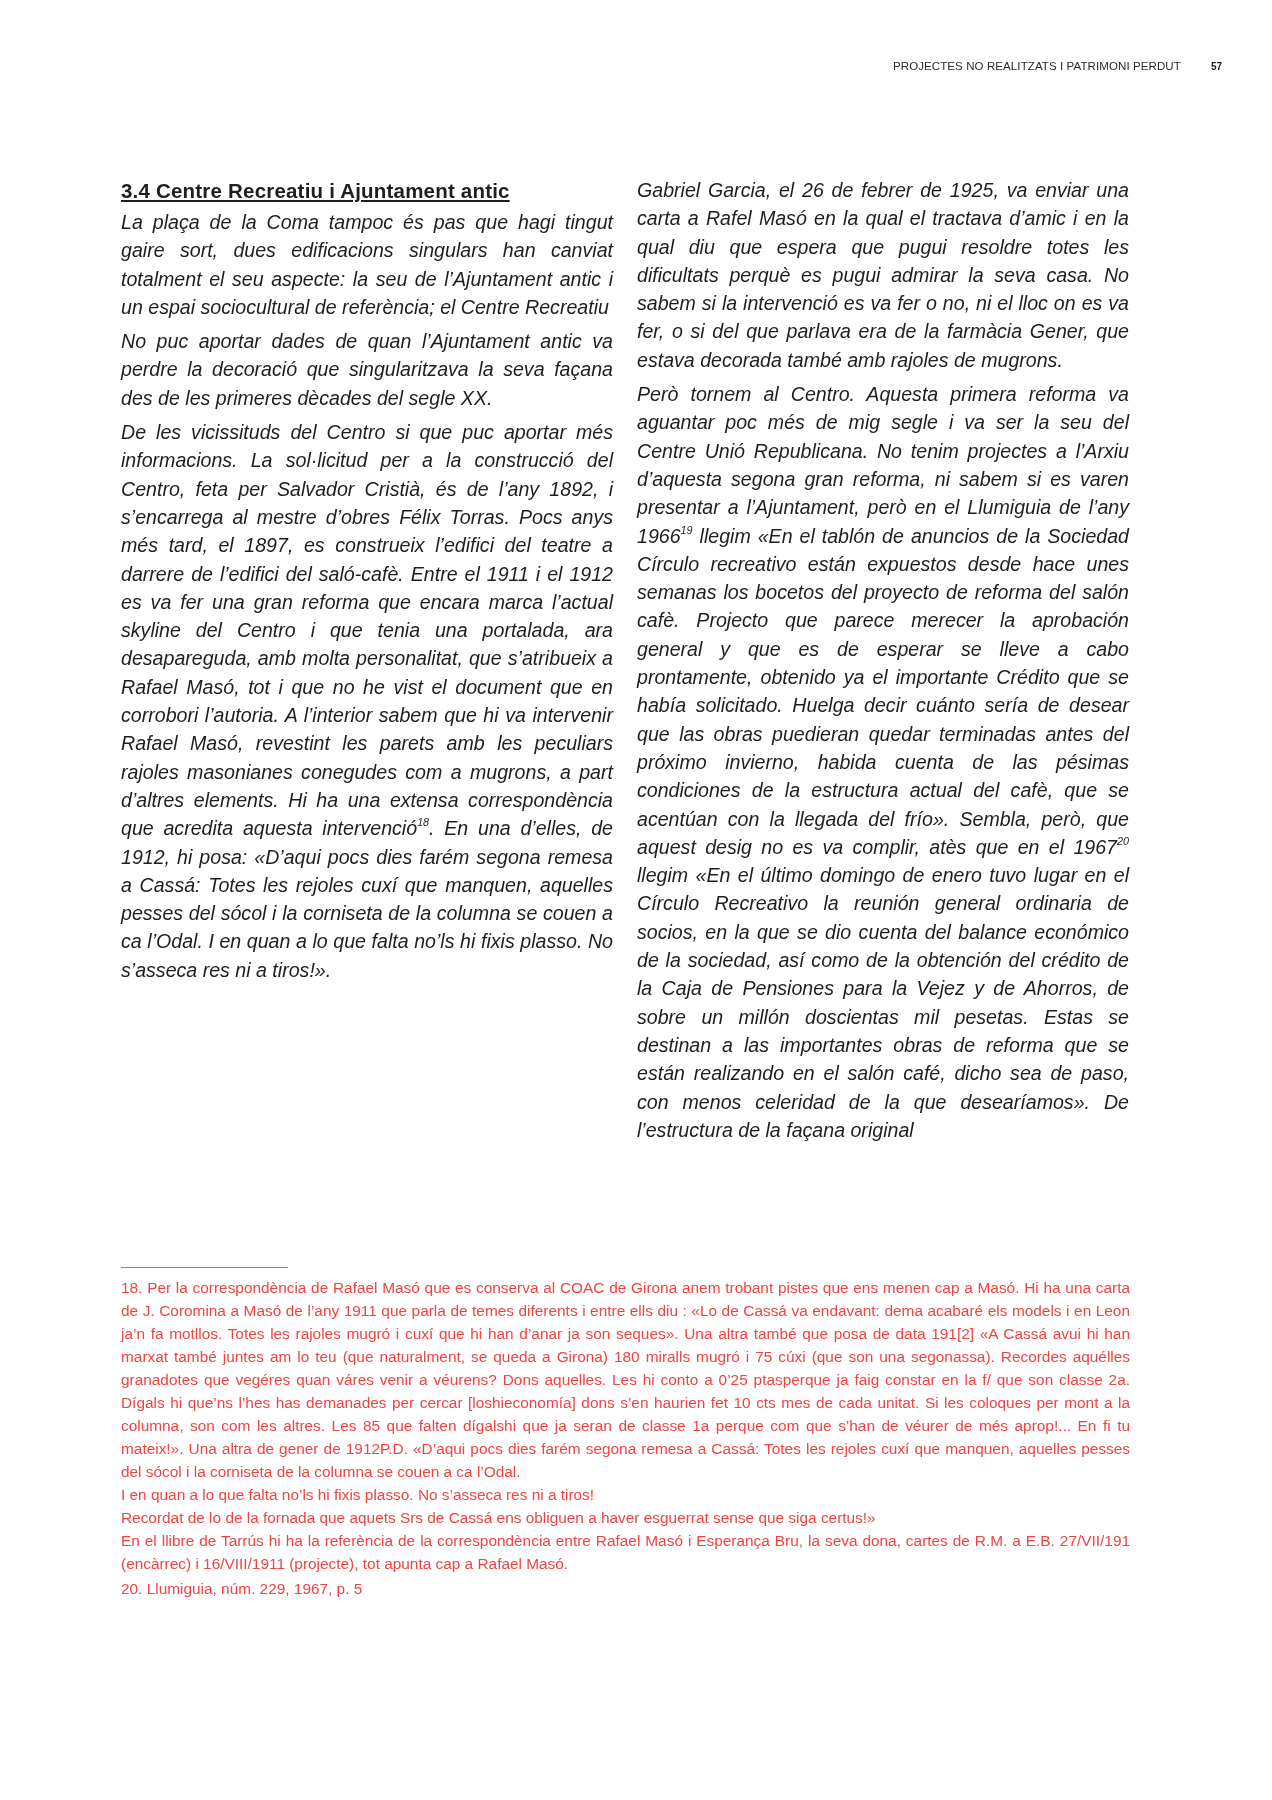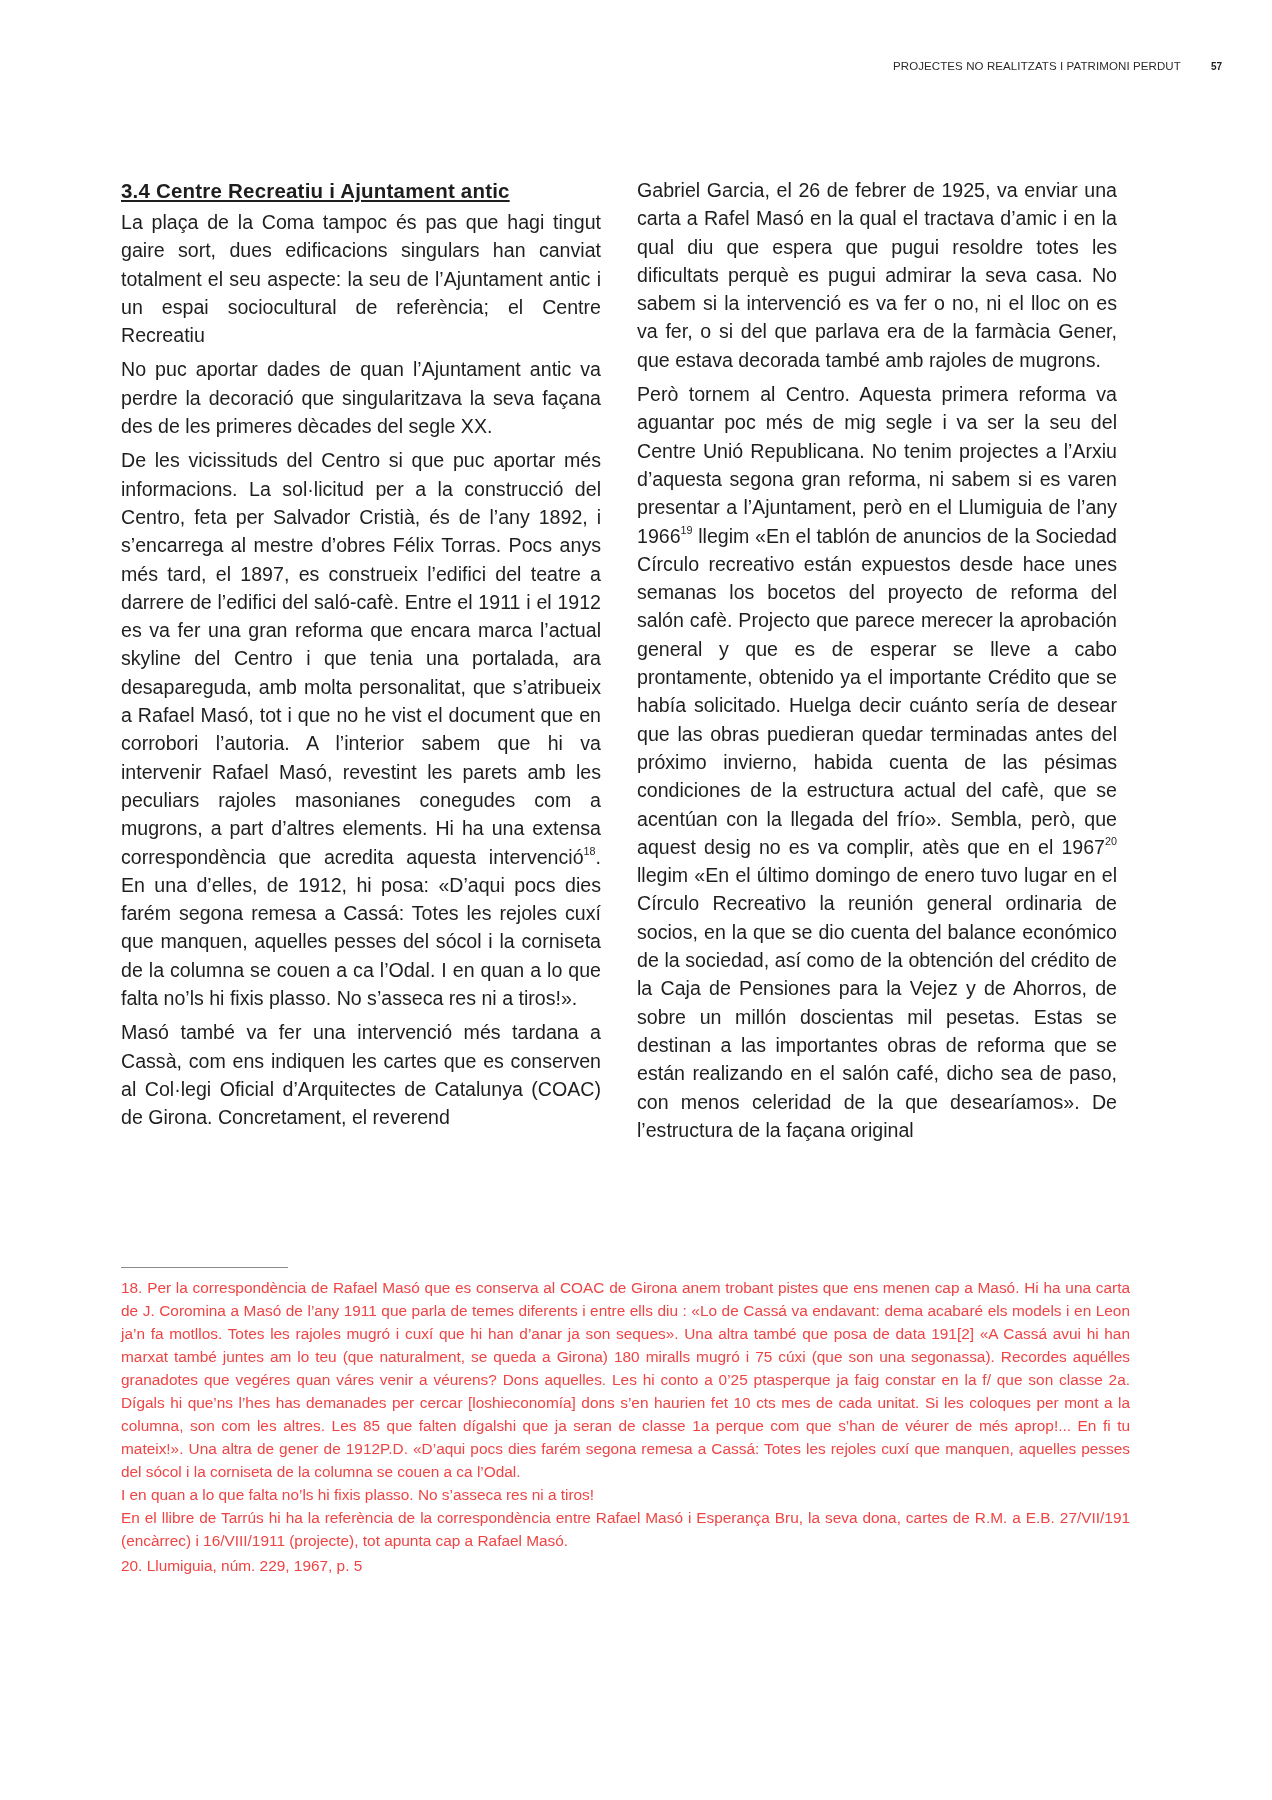--- a/index.html
+++ b/index.html
@@ -17,21 +17,21 @@
   .running-head .folio {
     font-size: 10px; font-weight: bold; color: #1e1e1e;
   }
   .col {
     position: absolute; top: 176px; width: 492px;
     font-size: 19.6px; line-height: 28.3px; text-align: justify;
     hyphens: manual;
   }
   .col.left { left: 121px; }
   .col.right { left: 637px; }
-  .col p { margin: 0 12px 6px 0; }
+  .col p { margin: 0 0 6px 0; font-style: italic; }
   .section-heading {
     font-size: 20.5px; font-weight: bold; margin: 0 0 2px 0;
     line-height: 30px; letter-spacing: 0.2px; text-align: left; text-decoration: underline;
   }
   sup { font-size: 0.55em; line-height: 0; vertical-align: 0.8em; }
   .fn-rule {
     position: absolute; top: 1267px; left: 121px; width: 167px;
     border-top: 1px solid #8a8a8a;
   }
   .footnotes {
@@ -49,30 +49,30 @@
   <span class="folio">57</span>
 </header>
 
 <section class="col left">
   <h2 class="section-heading">3.4 Centre Recreatiu i Ajuntament antic</h2>
   <p>La plaça de la Coma tampoc és pas que hagi tingut gaire sort, dues edificacions singulars han canviat totalment el seu aspecte: la seu de l’Ajuntament antic i un espai sociocultural de referència; el Cen­tre Recreatiu</p>
   <p>No puc aportar dades de quan l’Ajuntament antic va perdre la decoració que singularitzava la seva façana des de les primeres dècades del segle XX.</p>
   <p>
     <span>De les vicissituds del Centro si que puc aportar més informacions. La sol·licitud per a la construc­ció del Centro, feta per Salvador Cristià, és de l’any 1892, i s’encarrega al mestre d’obres Félix Torras. Pocs anys més tard, el 1897, es construeix l’edifici del teatre a darrere de l’edifici del saló-ca­fè. Entre el 1911 i el 1912 es va fer una gran re­forma que encara marca l’actual skyline del Centro i que tenia una portalada, ara desapareguda, amb molta personalitat, que s’atribueix a Rafael Masó, tot i que no he vist el document que en corrobori l’autoria. A l’interior sabem que hi va intervenir Ra­fael Masó, revestint les parets amb les peculiars rajoles masonianes conegudes com a mugrons, a part d’altres elements. Hi ha una extensa corres­pondència que acredita aquesta intervenció</span><sup>18</sup><span>. En una d’elles, de 1912, hi posa: «D’aqui pocs dies farém segona remesa a Cassá: Totes les rejoles cuxí que manquen, aquelles pesses del sócol i la corniseta de la columna se couen a ca l’Odal. I en quan a lo que falta no’ls hi fixis plasso. No s’asseca res ni a tiros!».</span>
   </p>
-  <p>Masó també va fer  una intervenció més tardana a Cassà, com ens indiquen les cartes que es con­serven al Col·legi Oficial d’Arquitectes de Catalun­ya (COAC) de Girona. Concretament, el reverend</p>
 </section>
 
 <section class="col right">
   <p>Gabriel Garcia, el 26 de febrer de 1925, va enviar una carta a Rafel Masó en la qual el tractava d’amic i en la qual diu que espera que pugui resoldre to­tes les dificultats perquè es pugui admirar la seva casa. No sabem si la intervenció es va fer o no, ni el lloc on es va fer, o si del que parlava era de la farmàcia Gener, que estava decorada també amb rajoles de mugrons.</p>
   <p>
     <span>Però tornem al Centro. Aquesta primera reforma va aguantar poc més de mig segle i va ser la seu del Centre Unió Republicana. No tenim projectes a l’Arxiu d’aquesta segona gran reforma, ni sabem si es varen presentar a l’Ajuntament, però en el Llumiguia de l’any 1966</span><sup>19</sup><span> llegim «En el tablón de anuncios de la Sociedad Círculo recreativo están expuestos desde hace unes semanas los bocetos del proyecto de reforma del salón cafè. Projecto que parece merecer la aprobación general y que es de esperar se lleve a cabo prontamente, obtenido ya el importante Crédito que se había solicitado. Huelga decir cuánto sería de desear que las obras puedieran quedar terminadas antes del próximo in­vierno, habida cuenta de las pésimas condiciones de la estructura actual del cafè, que se acentúan con la llegada del frío». Sembla, però, que aquest desig no es va complir, atès que en el 1967</span><sup>20</sup><span> llegim «En el último domingo de enero tuvo lugar en el Círculo Recreativo la reunión general ordinaria de socios, en la que se dio cuenta del balance econó­mico de la sociedad, así como de la obtención del crédito de la Caja de Pensiones para la Vejez y de Ahorros, de sobre un millón doscientas mil pese­tas. Estas se destinan a las importantes obras de reforma que se están realizando en el salón café, dicho sea de paso, con menos celeridad de la que desearíamos». De l’estructura de la façana original</span>
   </p>
 </section>
 
 <div class="fn-rule"></div>
 
 <section class="footnotes">
   <p class="fn-line">18. Per la correspondència de Rafael Masó que es conserva al COAC de Girona anem trobant pistes que ens menen cap a Masó. Hi ha una carta de J. Coromina a Masó de l’any 1911 que parla de temes diferents i entre ells diu : «Lo de Cassá va endavant: dema acabaré els models i en Leon ja’n fa motllos. Totes les rajoles mugró i cuxí que hi han d’anar ja son seques». Una altra també que posa de data 191[2] «A Cassá avui hi han marxat també juntes am lo teu (que naturalment, se queda a Girona) 180 miralls mugró i 75 cúxi (que son una segonassa). Recordes aquélles granadotes que vegéres quan váres venir a véurens? Dons aque­lles. Les hi conto a 0’25 ptasperque ja faig constar en la f/ que son classe 2a. Dígals hi que’ns l’hes has demanades per cercar [loshieconomía] dons s’en haurien fet 10 cts mes de cada unitat. Si les coloques per mont a la columna, son com les altres. Les 85 que falten dígalshi que ja seran de classe 1a perque com que s’han de véurer de més aprop!... En fi tu mateix!». Una altra de gener de 1912P.D. «D’aqui pocs dies farém segona remesa a Cassá: Totes les rejoles cuxí que manquen, aquelles pesses del sócol i la corniseta de la columna se couen a ca l’Odal.</p>
   <p class="fn-line">I en quan a lo que falta no’ls hi fixis plasso. No s’asseca res ni a tiros!</p>
+  <p class="fn-line">Recordat de lo de la fornada que aquets Srs de Cassá ens obliguen a haver esguerrat sense que siga certus!»</p>
   <p class="fn">En el llibre de Tarrús hi ha la referència de la correspondència entre Rafael Masó i Esperança Bru, la seva dona, cartes de R.M. a E.B.  27/VII/191 (encàrrec) i 16/VIII/1911 (projecte), tot apunta cap a Rafael Masó.</p>
   <p class="fn">20. Llumiguia, núm. 229, 1967, p. 5</p>
 </section>
 
 </body></html>

